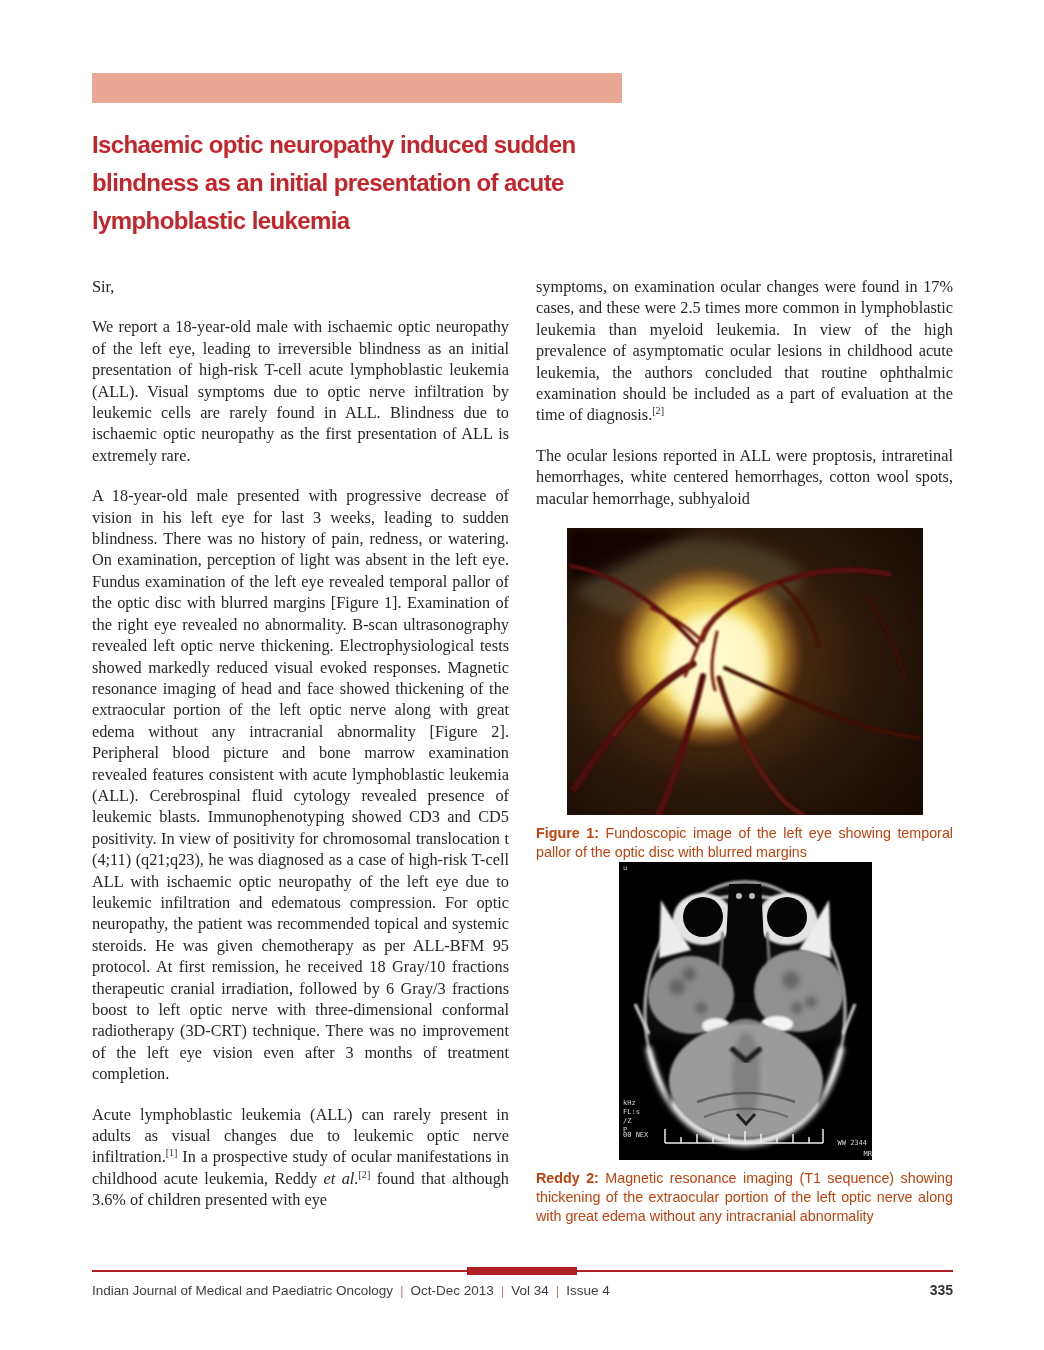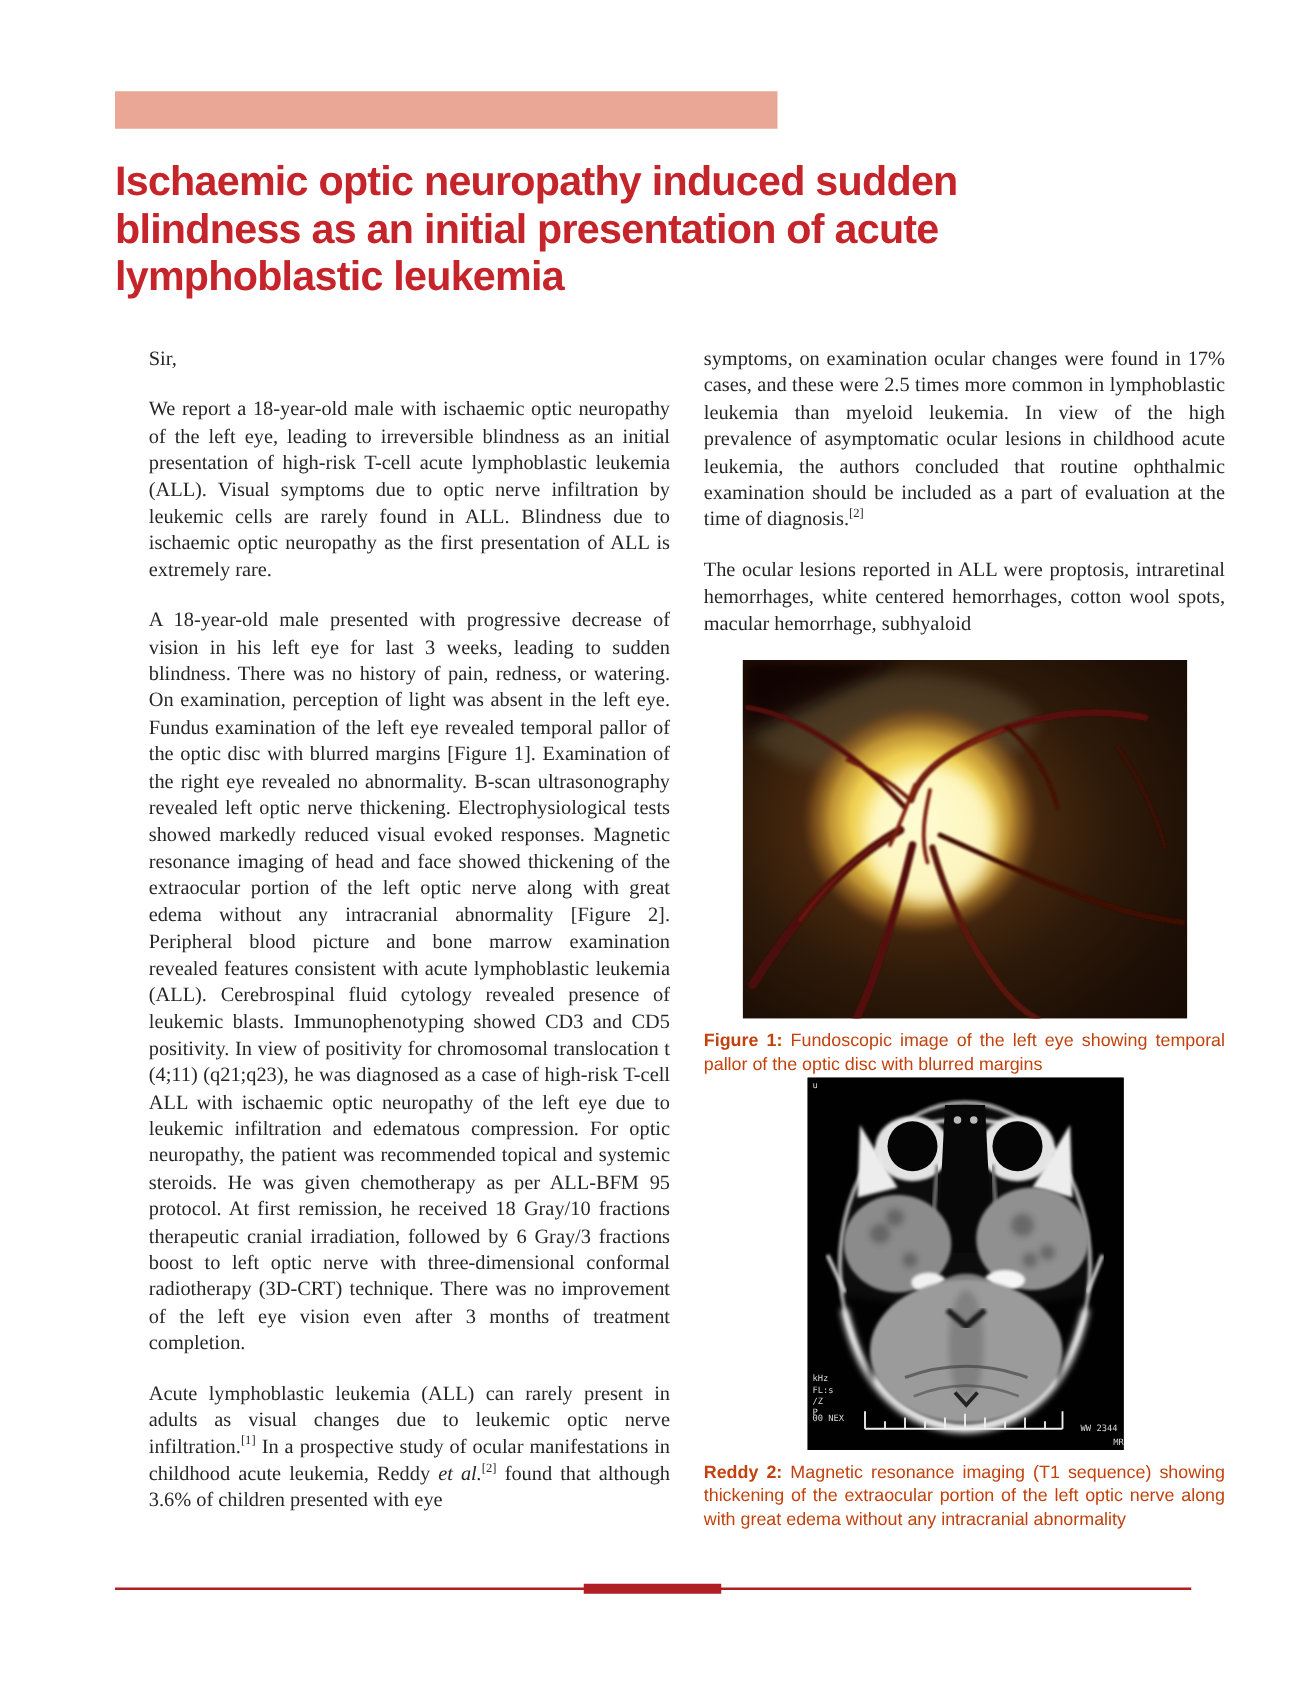--- a/index.html
+++ b/index.html
@@ -8,25 +8,25 @@
 
   
   .banner { position:absolute; left:92px; top:73px; width:865px; height:30px; display:flex; }
   .banner-left { flex:1; background:#eaa795; }
   .banner-right { width:328px; background:#d0453c; color:#ffffff; display:flex; align-items:center;
                   justify-content:center; font-family:"Liberation Sans", sans-serif; font-size:16px;
                   letter-spacing:7px; word-spacing:8px; padding-left:7px;margin-top:37px; }
 
   
   .title { position:absolute; left:92px; top:126px; margin:0; font-family:"Liberation Sans", sans-serif;
-           font-weight:bold; font-size:33px; line-height:38px; color:#c5242a; letter-spacing:-0.6px; width:820px; }
+           font-weight:bold; font-size:24px; line-height:38px; color:#c5242a; letter-spacing:-0.6px; width:820px; }
   .title .tline { display:block; }
 
   
-  .col { position:absolute; top:276px; width:417px; font-size:16.3px; line-height:21.4px; color:#262626;margin-left:27px; }
+  .col { position:absolute; top:276px; width:417px; font-size:16.3px; line-height:21.4px; color:#262626; }
   .col-left  { left:92px;  height:992px; overflow:hidden; }
   .col-right { left:536px; height:992px; }
   .body-para { margin:0 0 19px 0; text-align:justify; }
   .body-para sup { font-size:0.62em; vertical-align:super; line-height:0; }
 
   
   figure.fig { margin:0; }
   .fig1 { margin-top:3px; }
   .fundus-wrap { width:356px; height:287px; margin-left:31px; overflow:hidden; }
   .caption { font-family:"Liberation Sans", sans-serif; font-size:14.3px; line-height:19px; color:#c2410c;
@@ -218,14 +218,20 @@
       <figcaption class="caption">
         <b>Reddy 2:</b><span> Magnetic resonance imaging (T1 sequence) showing thickening of the extraocular portion of the left optic nerve along with great edema without any intracranial abnormality</span>
       </figcaption>
     </figure>
   </div>
 
   <div class="footer-rule">
     <div class="footer-rule-thick"></div>
   </div>
 
+  <div class="footer">
+    <div class="footer-left">
+      <span>Indian Journal of Medical and Paediatric Oncology</span><span class="pipe">|</span><span>Oct-Dec 2013</span><span class="pipe">|</span><span>Vol 34</span><span class="pipe">|</span><span>Issue 4</span>
+    </div>
+    <div class="footer-page">335</div>
+  </div>
 
 </div>
 
 </body></html>

